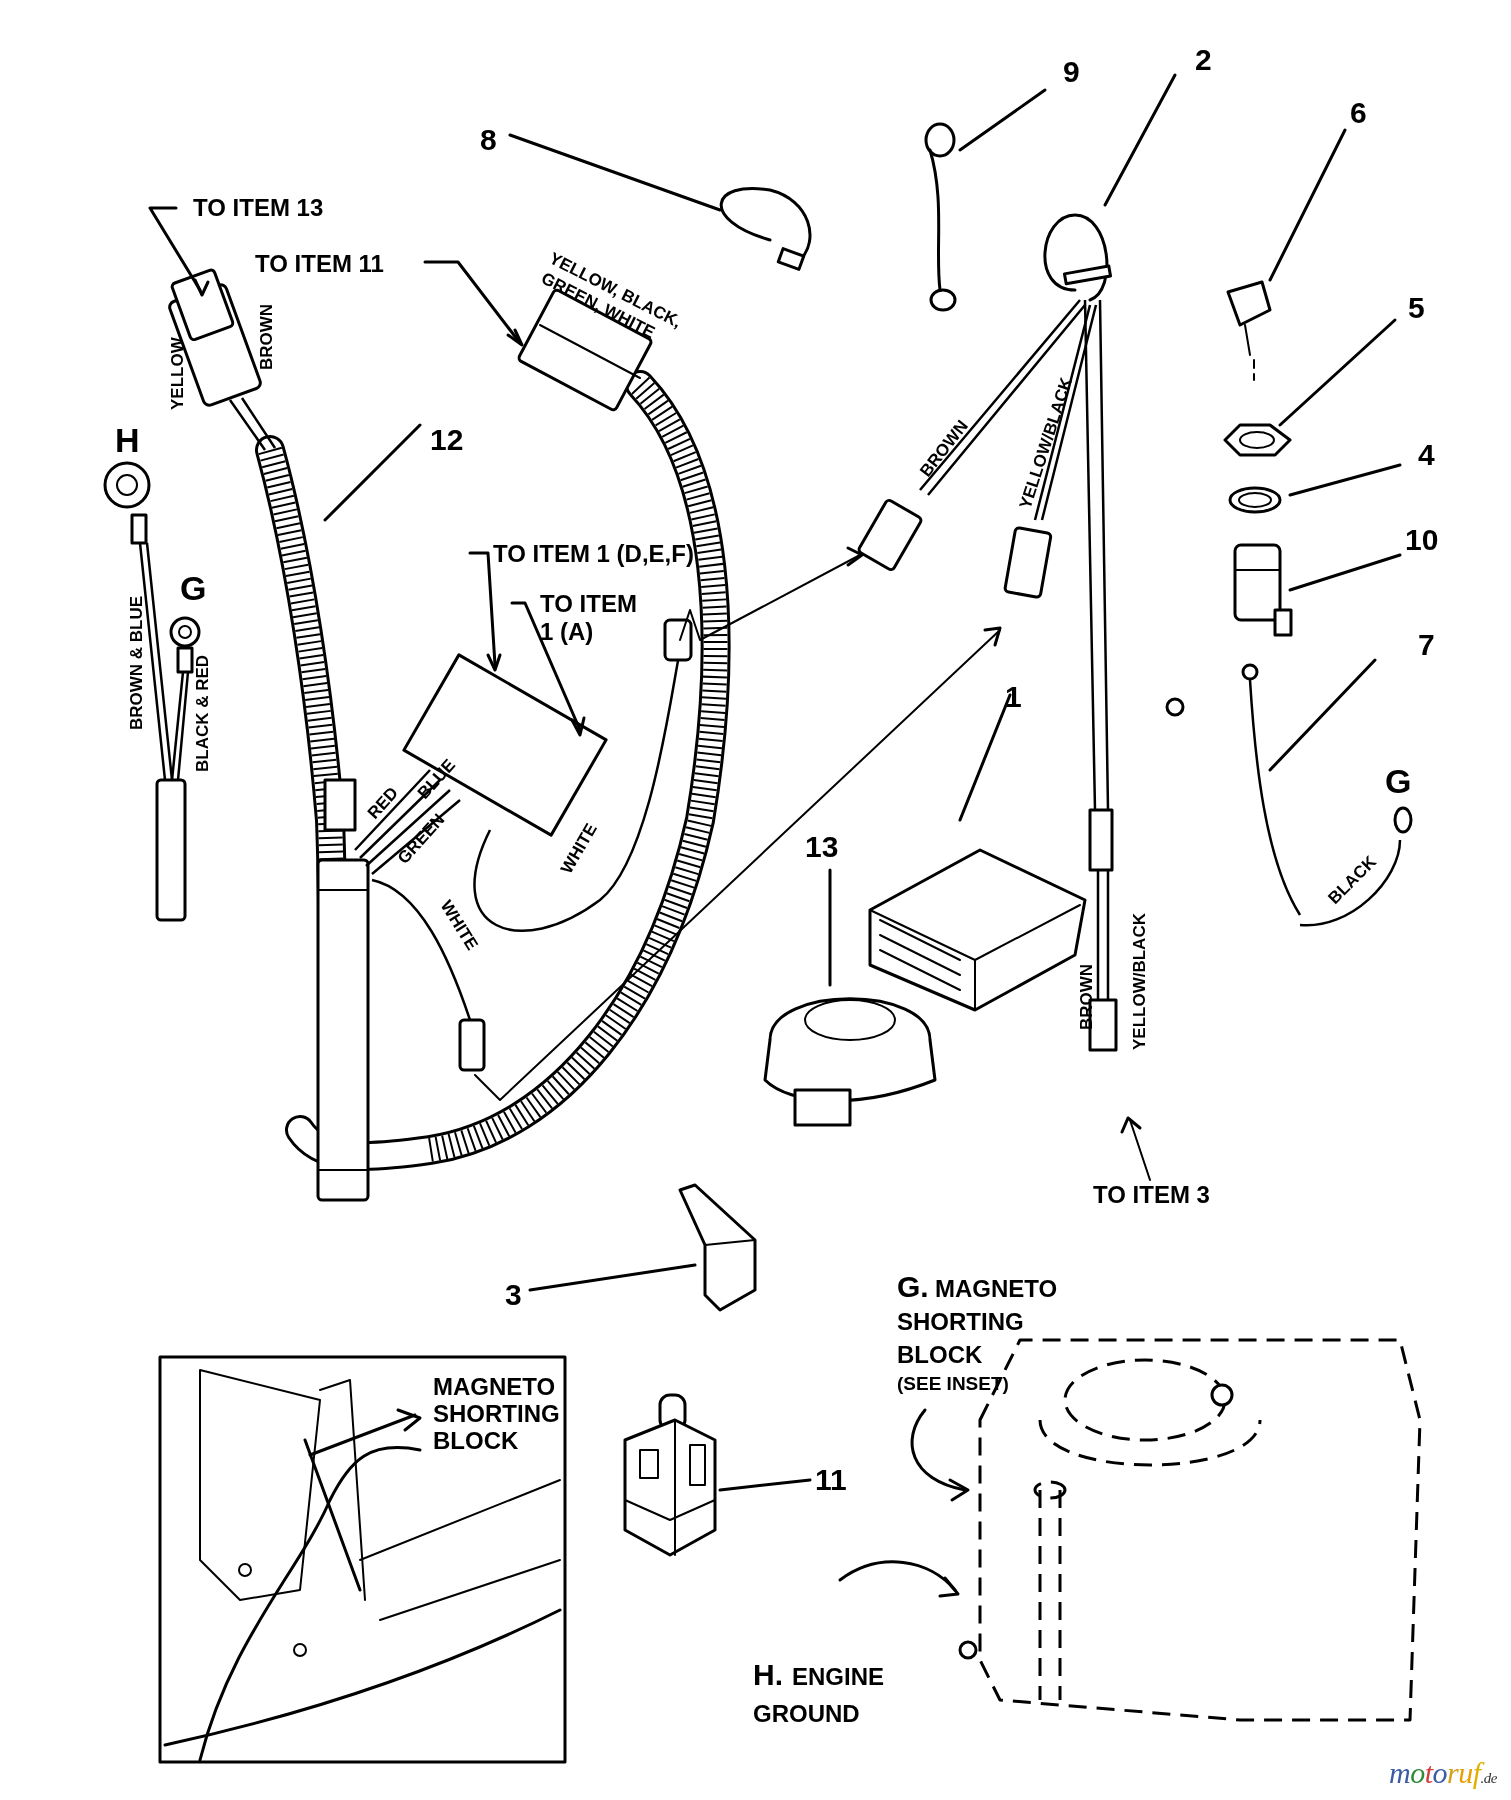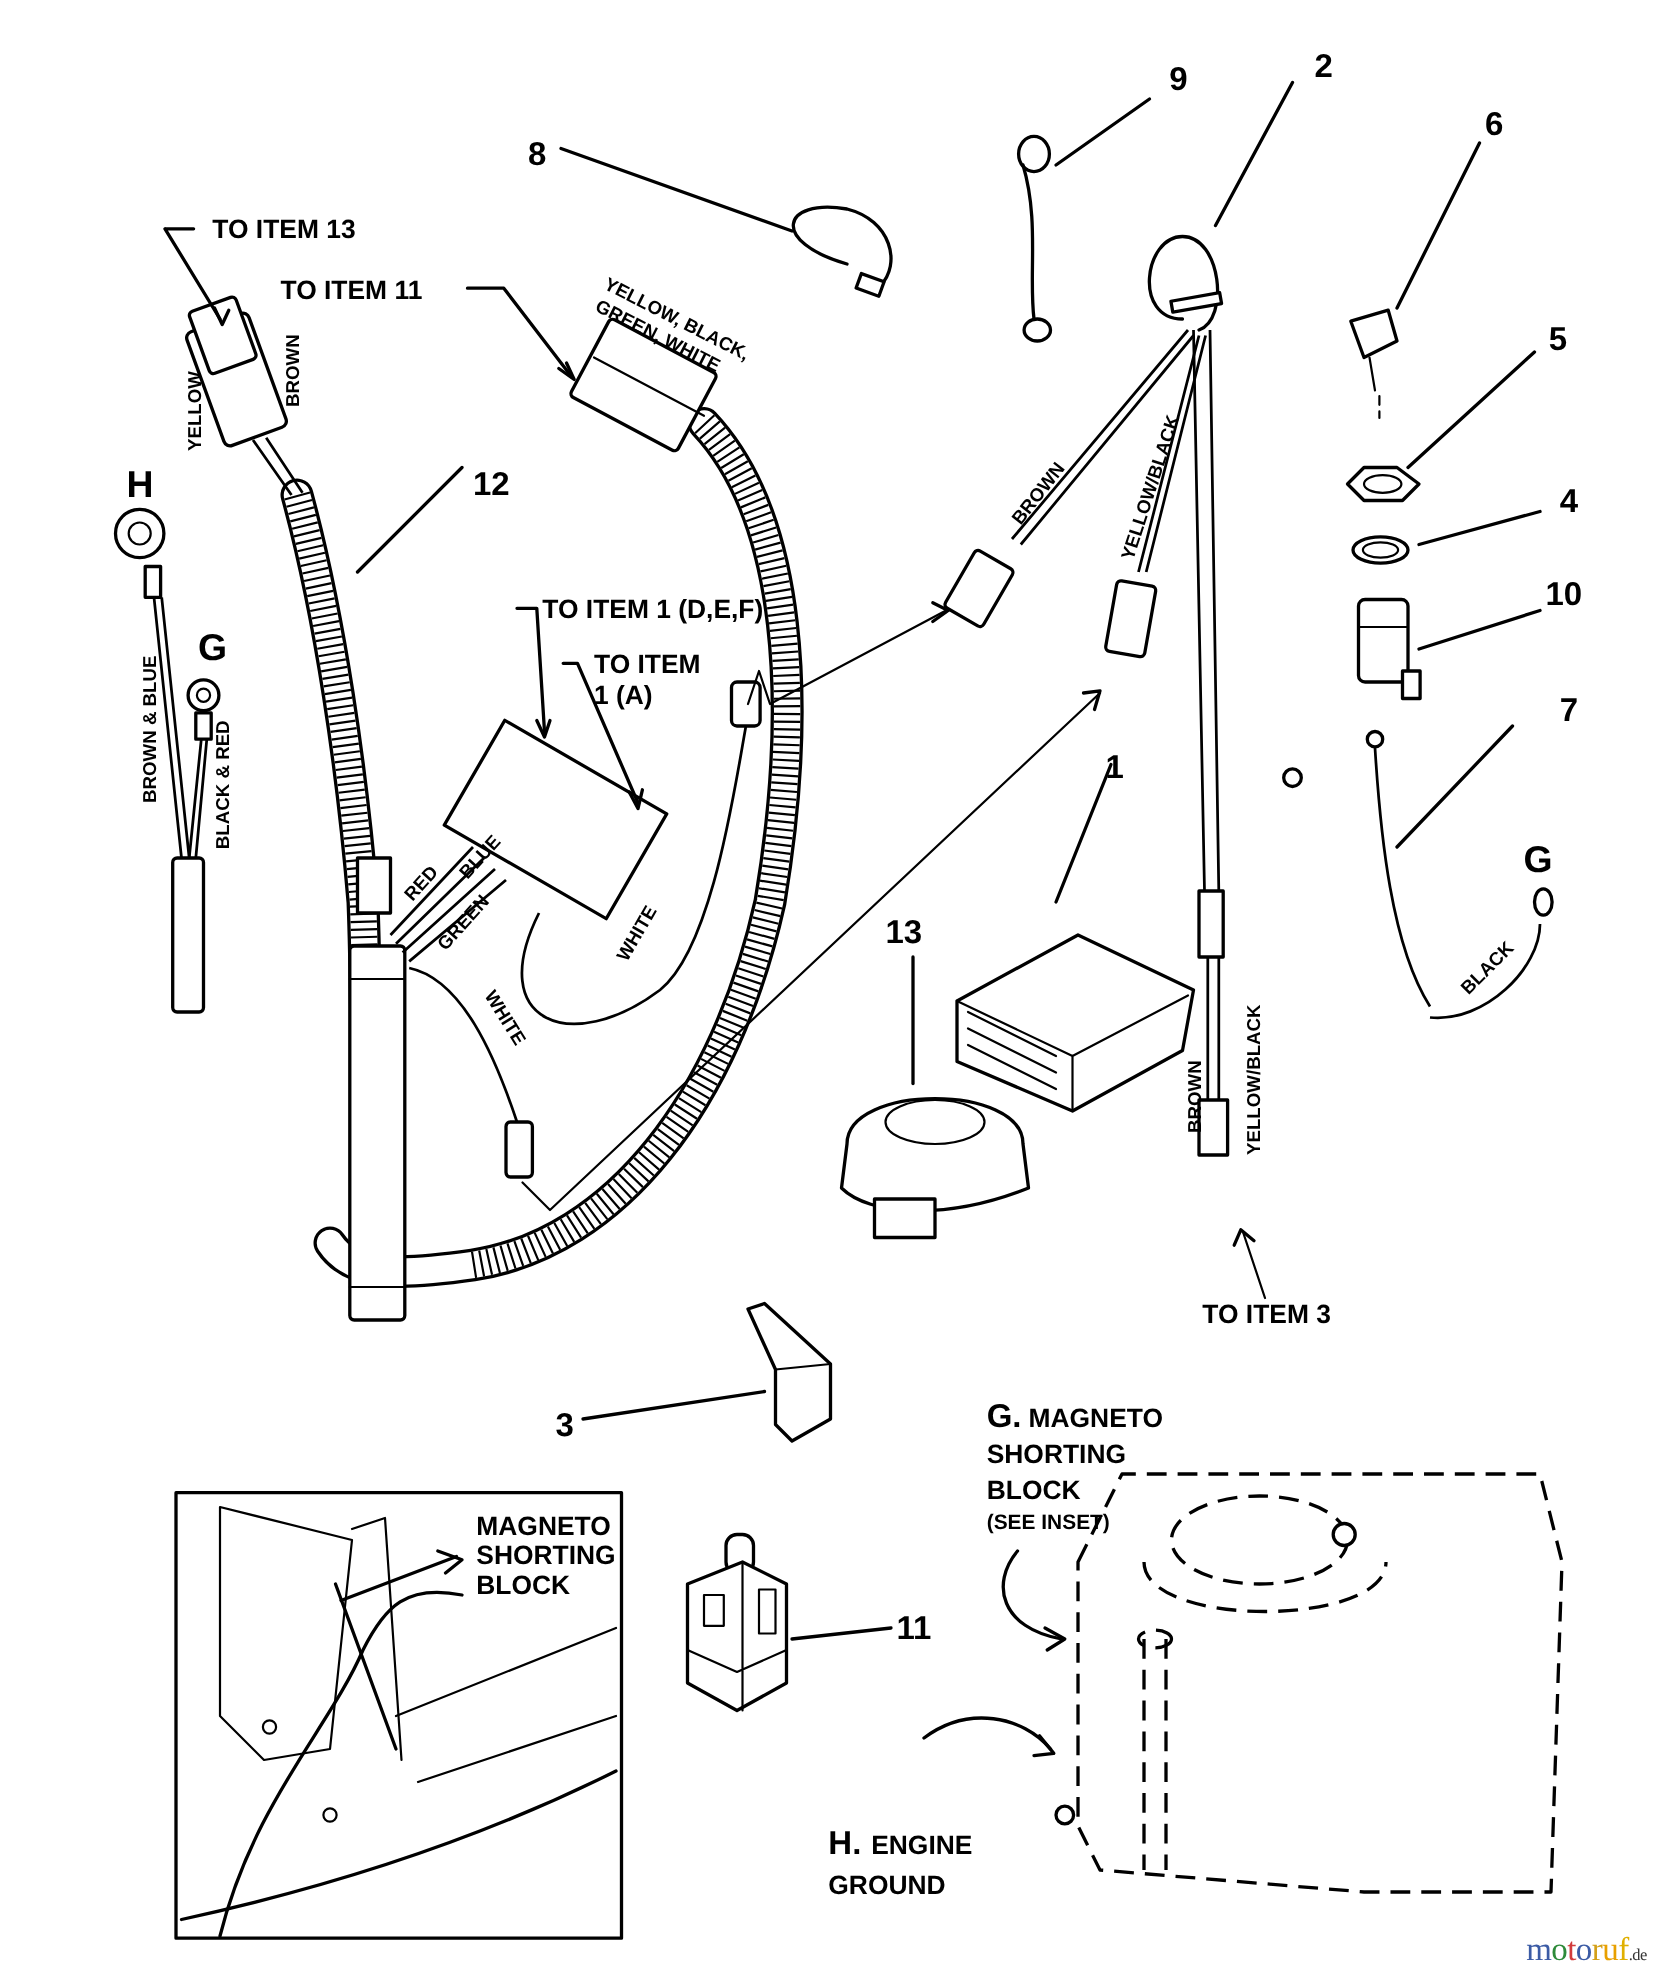--- a/index.html
+++ b/index.html
@@ -11,21 +11,21 @@
   .fillw{fill:#fff;stroke:#000;stroke-width:3;stroke-linejoin:round;}
   .dash{fill:none;stroke:#000;stroke-width:3;stroke-dasharray:18 10;stroke-linejoin:round;}
   .conduit{fill:none;stroke:#000;stroke-width:30;stroke-linecap:round;stroke-linejoin:round;}
   .conduit-in{fill:none;stroke:#fff;stroke-width:24;stroke-linecap:round;stroke-linejoin:round;}
   .rib{fill:none;stroke:#000;stroke-width:24;stroke-dasharray:2 5;stroke-linejoin:round;}
   .lbl{font-family:"Liberation Sans",sans-serif;font-weight:bold;fill:#000;}
   .num{font-size:30px;}
   .txt{font-size:24px;}
   .wlab{font-size:17px;}
   .big{font-size:34px;}
-  .logo{position:absolute;right:14px;bottom:10px;font-family:"Liberation Serif",serif;font-size:30px;letter-spacing:-0.5px;}
+  .logo{position:absolute;right:14px;bottom:10px;font-family:"Liberation Serif",serif;font-size:30px;letter-spacing:-0.5px;font-style:italic;}
   .logo .de{font-size:15px;color:#333;}
 </style>
 </head>
 <body>
 
 <svg width="1511" height="1800" viewBox="0 0 1511 1800">
 
   <g>
     <path class="conduit" d="M270,450 C300,560 320,700 330,820 C335,950 330,1060 340,1130"></path>
     <path class="conduit-in" d="M270,450 C300,560 320,700 330,820 C335,950 330,1060 340,1130"></path>

